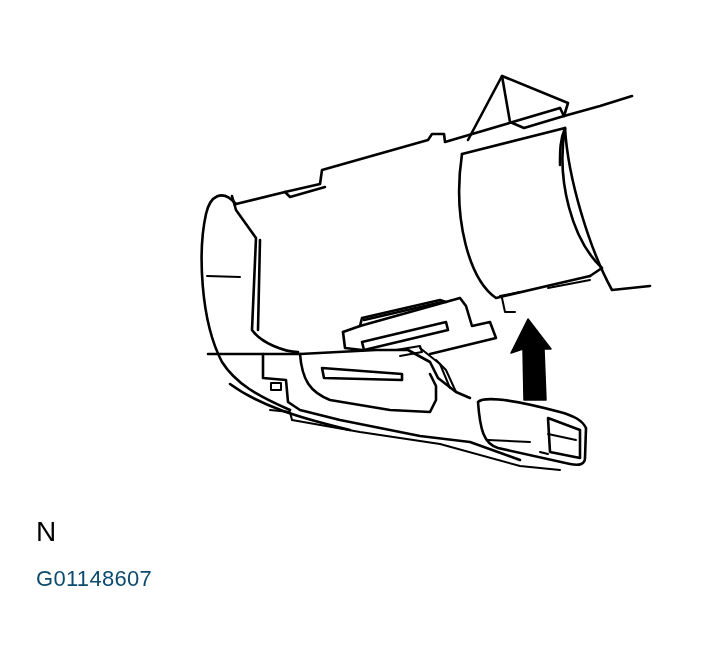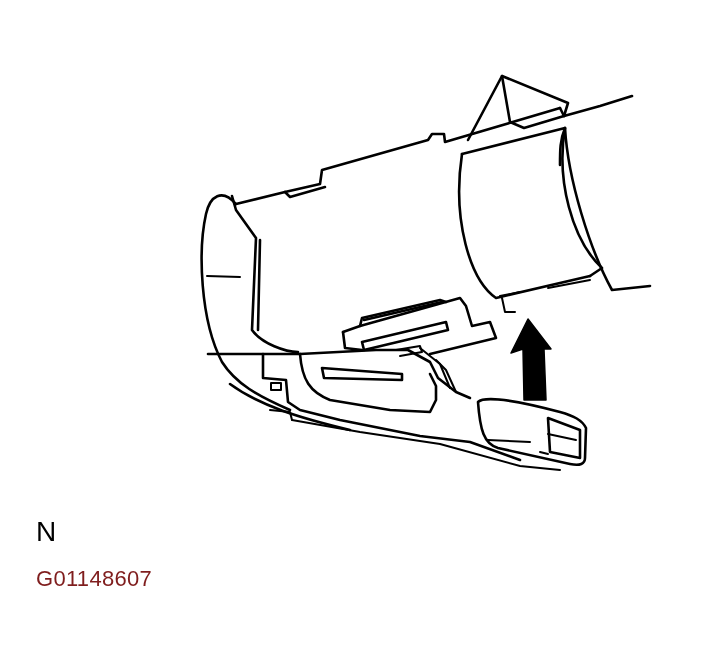--- a/index.html
+++ b/index.html
@@ -3,21 +3,21 @@
   <meta charset="utf-8">
   <style>
     html, body { margin: 0; padding: 0; background: #ffffff; }
     body { width: 701px; height: 665px; position: relative; overflow: hidden;
            font-family: "Liberation Sans", sans-serif; }
     .figure { position: absolute; left: 0; top: 0; width: 701px; height: 665px; }
     .figure svg { display: block; }
     .ln { fill: none; stroke: #000; stroke-width: 2.6; stroke-linecap: round; stroke-linejoin: round; }
     .thin { fill: none; stroke: #000; stroke-width: 2; stroke-linecap: round; stroke-linejoin: round; }
     .label-view { position: absolute; left: 36px; top: 518px; font-size: 28px; color: #000; line-height: 1; }
-    .label-code { position: absolute; left: 36px; top: 568px; font-size: 22px; color: #7f1d1d; line-height: 1; letter-spacing: 0.3px; }
+    .label-code { position: absolute; left: 36px; top: 568px; font-size: 22px; color: #0c4a6e; line-height: 1; letter-spacing: 0.3px; }
   </style>
 </head>
 <body>
 
 <div class="figure">
   <svg width="701" height="665" viewBox="0 0 701 665" xmlns="http://www.w3.org/2000/svg">
 
     <g>
 
       <path class="ln" d="M236 204 L285 192 L320 184 L322 170 L428 140 L432 134 L444 134 L445 142 L560 108"></path>

